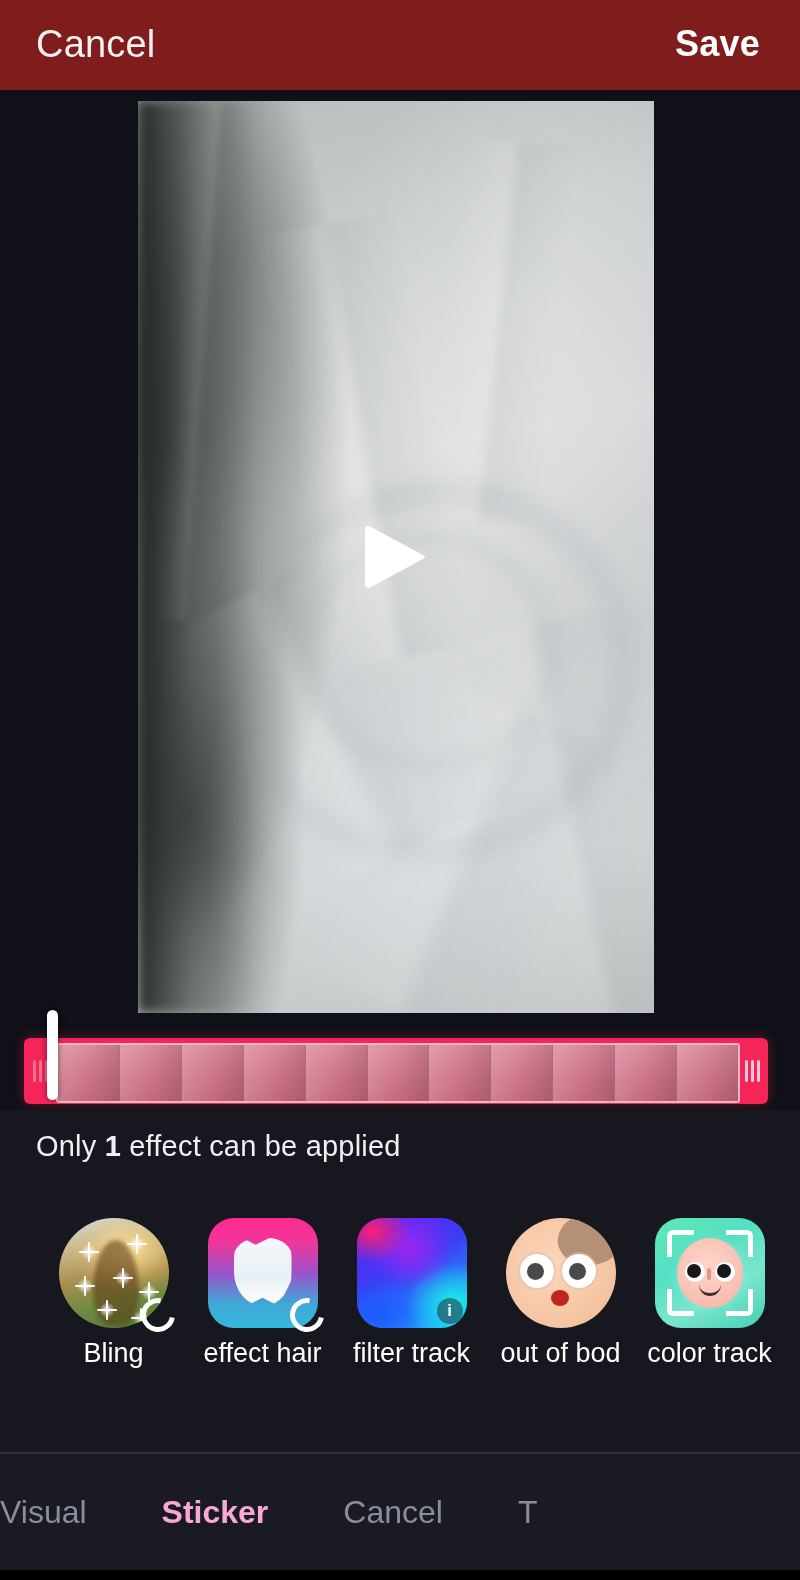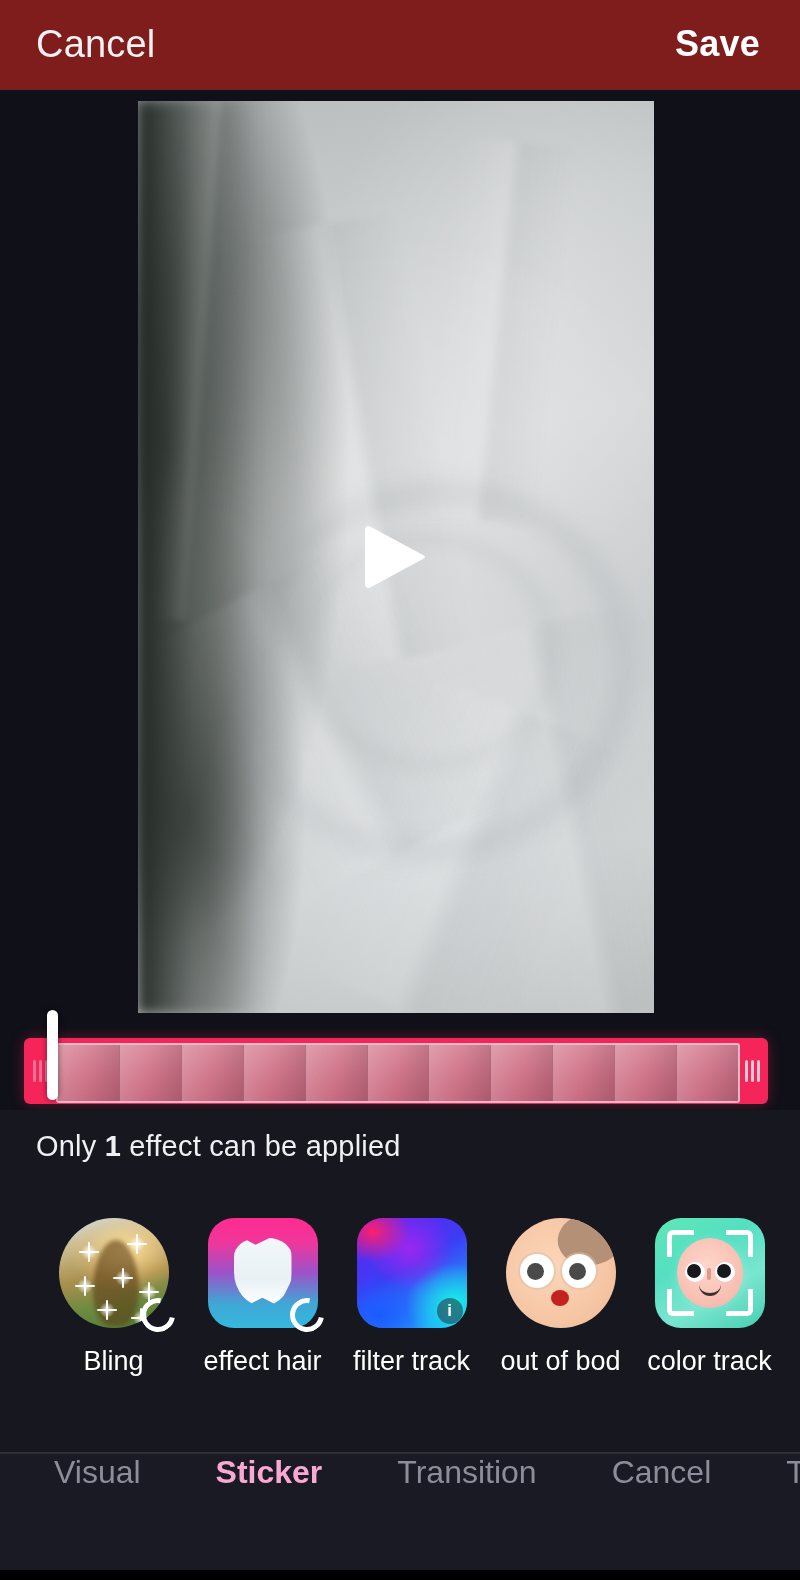--- a/index.html
+++ b/index.html
@@ -233,21 +233,21 @@
     width: 26px; height: 26px;
     border-radius: 50%;
     background: rgba(40,45,60,0.55);
     color: #fff;
     font-size: 17px;
     font-weight: 700;
     line-height: 26px;
     text-align: center;
   }
   .effect-label {
-    margin-top: 18px;
+    margin-top: 10px;
     font-size: 27px;
     color: #ffffff;
     white-space: nowrap;
     overflow: hidden;
     text-overflow: clip;
     max-width: 140px;
     text-align: left;
   }
 
   
@@ -408,22 +408,21 @@
     left: 0; top: 1452px;
     width: 800px; height: 2px;
     background: rgba(255,255,255,0.12);
   }
   .tabs {
     position: absolute;
     left: 0; top: 1454px;
     width: 800px; height: 116px;
     background: #191a23;
     display: flex;
-    align-items: flex-start;
-    padding-left: 54px;
+    align-items: center;
     box-sizing: border-box;
     overflow: hidden;
   }
   .tab {
     font-size: 32px;
     color: #8b8d9b;
     white-space: nowrap;
     margin-right: 75px;
   }
   .tab.active {
@@ -591,19 +590,18 @@
         
       </div>
 
     </div>
   </div>
 
   <div class="tabs-divider"></div>
   <div class="tabs">
     <div class="tab">Visual</div>
     <div class="tab active">Sticker</div>
-    <div class="tab">Transition</div>
     <div class="tab">Cancel</div>
     <div class="tab">T</div>
   </div>
 
   <div class="home-strip"></div>
 </div>
 
 </body></html>

